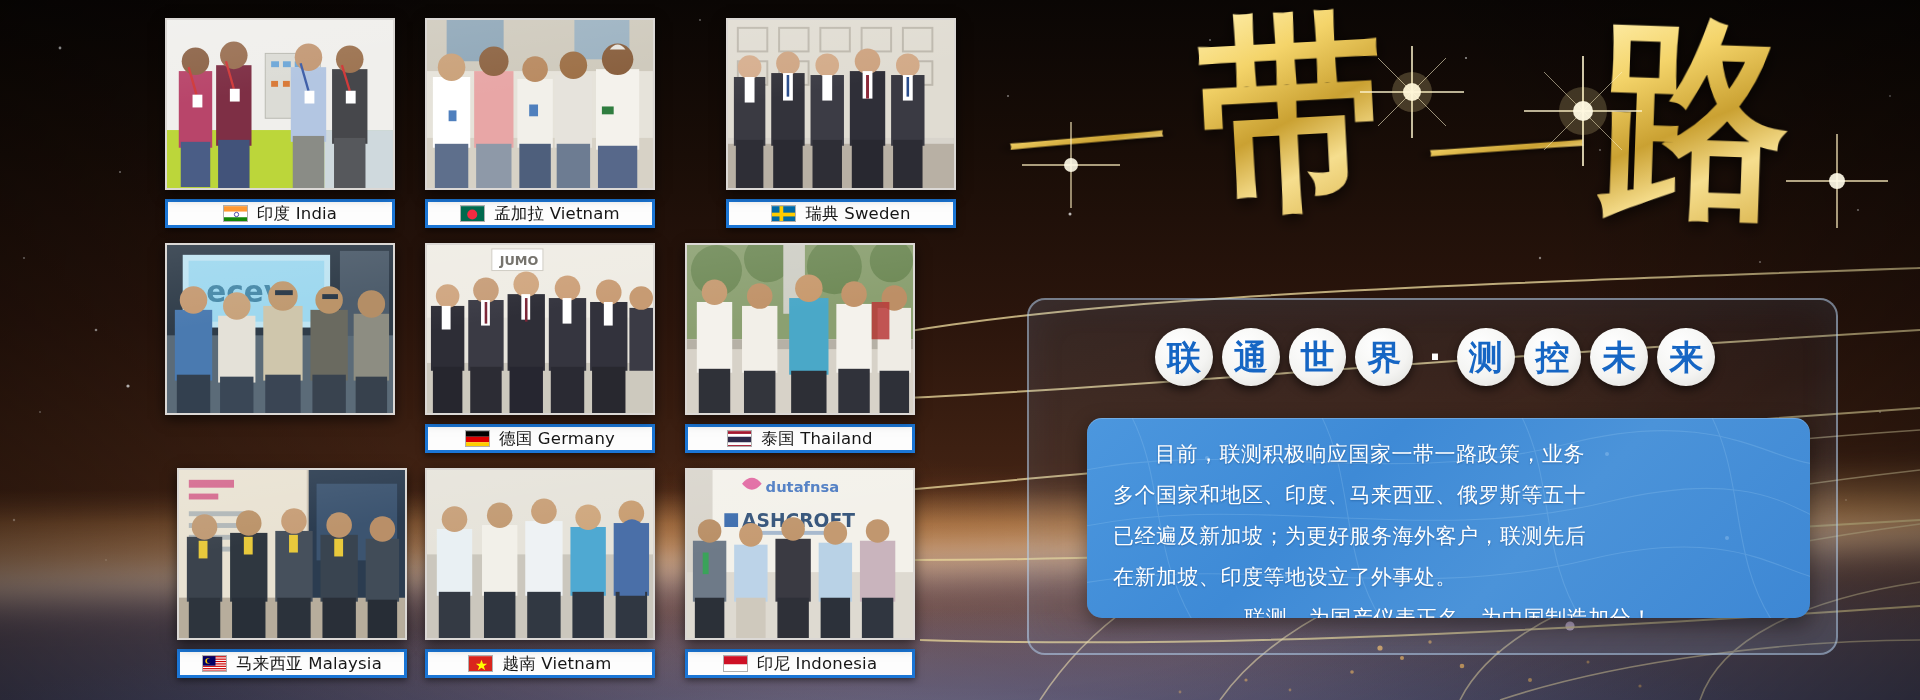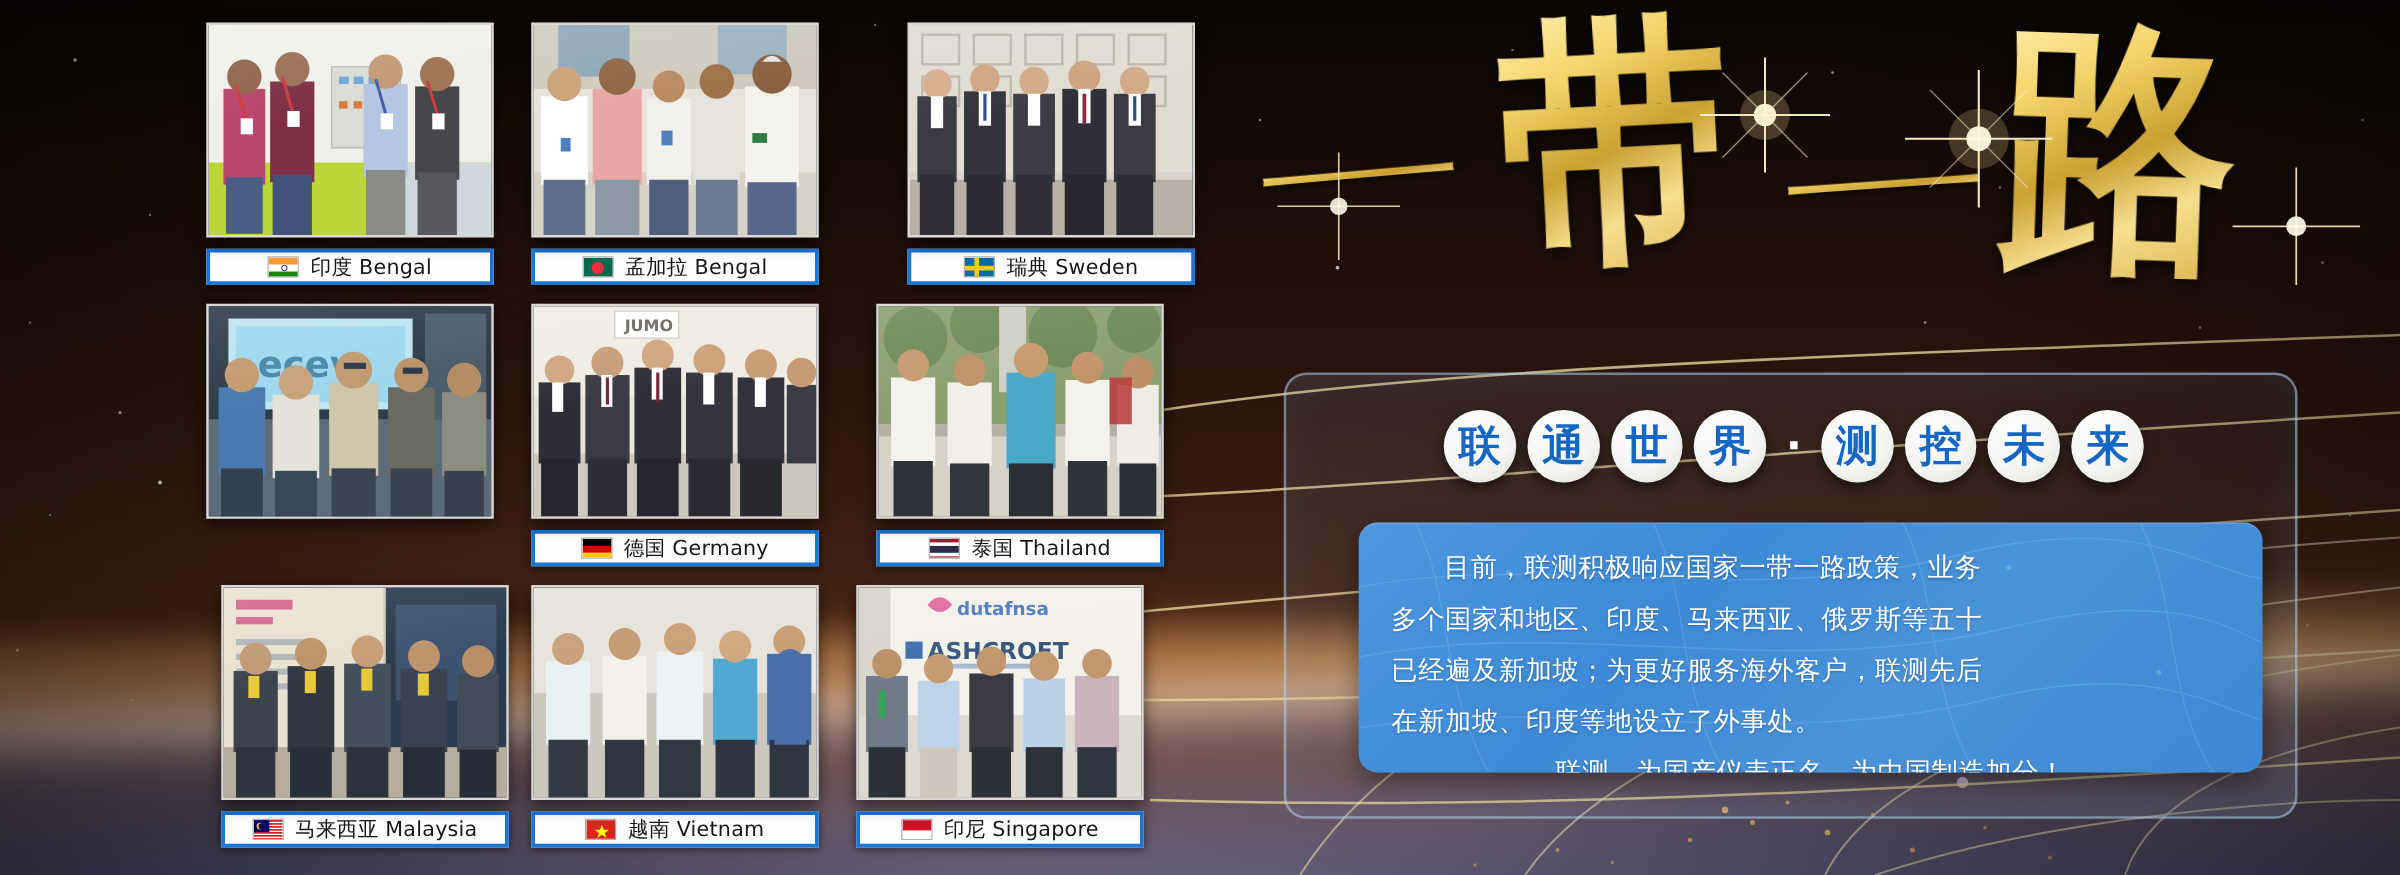--- a/index.html
+++ b/index.html
@@ -278,21 +278,21 @@
       </div>
       <div class="tag">
         <span class="flag">
           <svg viewBox="0 0 30 20" width="25" height="17">
               <rect width="30" height="6.7" fill="#ff9933"></rect>
               <rect y="6.7" width="30" height="6.6" fill="#fff"></rect>
               <rect y="13.3" width="30" height="6.7" fill="#138808"></rect>
               <circle cx="15" cy="10" r="2.6" fill="none" stroke="#000080" stroke-width=".8"></circle>
             </svg>
         </span>
-        <span class="tag-text">印度 Bengal</span>
+        <span class="tag-text">印度 India</span>
       </div>
     </div>
 
     <div class="cell" style="left:260px; top:0px;">
       <div class="shot">
         <svg class="scene" viewBox="0 0 230 172" preserveAspectRatio="none">
           <rect width="230" height="172" fill="#e6e3da"></rect>
           <rect x="0" y="0" width="230" height="52" fill="#cfcabd"></rect>
           <rect x="20" y="0" width="58" height="42" fill="#8fa7b8"></rect>
             <rect x="150" y="0" width="56" height="40" fill="#9db3c2"></rect>
@@ -323,21 +323,21 @@
         </svg>
         <div class="glare"></div>
       </div>
       <div class="tag">
         <span class="flag">
           <svg viewBox="0 0 30 20" width="25" height="17">
               <rect width="30" height="20" fill="#006a4e"></rect>
               <circle cx="13.5" cy="10" r="6" fill="#f42a41"></circle>
             </svg>
         </span>
-        <span class="tag-text">孟加拉 Bengal</span>
+        <span class="tag-text">孟加拉 Vietnam</span>
       </div>
     </div>
 
     <div class="cell" style="left:520px; top:0px;padding-left:41px;">
       <div class="shot">
         <svg class="scene" viewBox="0 0 230 172" preserveAspectRatio="none">
           <rect width="230" height="172" fill="#d8d4cc"></rect>
           <rect x="0" y="0" width="230" height="120" fill="#e0dcd2"></rect>
           <g fill="none" stroke="#bdb8ad" stroke-width="2">
             <rect x="10" y="8" width="30" height="24"></rect>
@@ -478,21 +478,21 @@
           <svg viewBox="0 0 30 20" width="25" height="17">
               <rect width="30" height="6.7" fill="#000"></rect>
               <rect y="6.7" width="30" height="6.6" fill="#dd0000"></rect>
               <rect y="13.3" width="30" height="6.7" fill="#ffce00"></rect>
             </svg>
         </span>
         <span class="tag-text">德国 Germany</span>
       </div>
     </div>
 
-    <div class="cell" style="left:536px; top:225px;">
+    <div class="cell" style="left:520px; top:225px;">
       <div class="shot">
         <svg class="scene" viewBox="0 0 230 172" preserveAspectRatio="none">
           <rect width="230" height="172" fill="#c9d4c0"></rect>
           <rect x="0" y="0" width="230" height="96" fill="#8ba071"></rect>
           <g fill="#6f8a57">
               <circle cx="30" cy="26" r="26"></circle>
               <circle cx="82" cy="14" r="24"></circle>
               <circle cx="150" cy="22" r="28"></circle>
               <circle cx="208" cy="16" r="22"></circle>
             </g>
@@ -672,21 +672,21 @@
         </svg>
         <div class="glare"></div>
       </div>
       <div class="tag">
         <span class="flag">
           <svg viewBox="0 0 30 20" width="25" height="17">
               <rect width="30" height="10" fill="#ce1126"></rect>
               <rect y="10" width="30" height="10" fill="#fff"></rect>
             </svg>
         </span>
-        <span class="tag-text">印尼 Singapore</span>
+        <span class="tag-text">印尼 Indonesia</span>
       </div>
     </div>
 
   </div>
 
   <div id="right-panel"></div>
 
   <div id="slogan">
     <span class="badge">联</span>
     <span class="badge">通</span>

